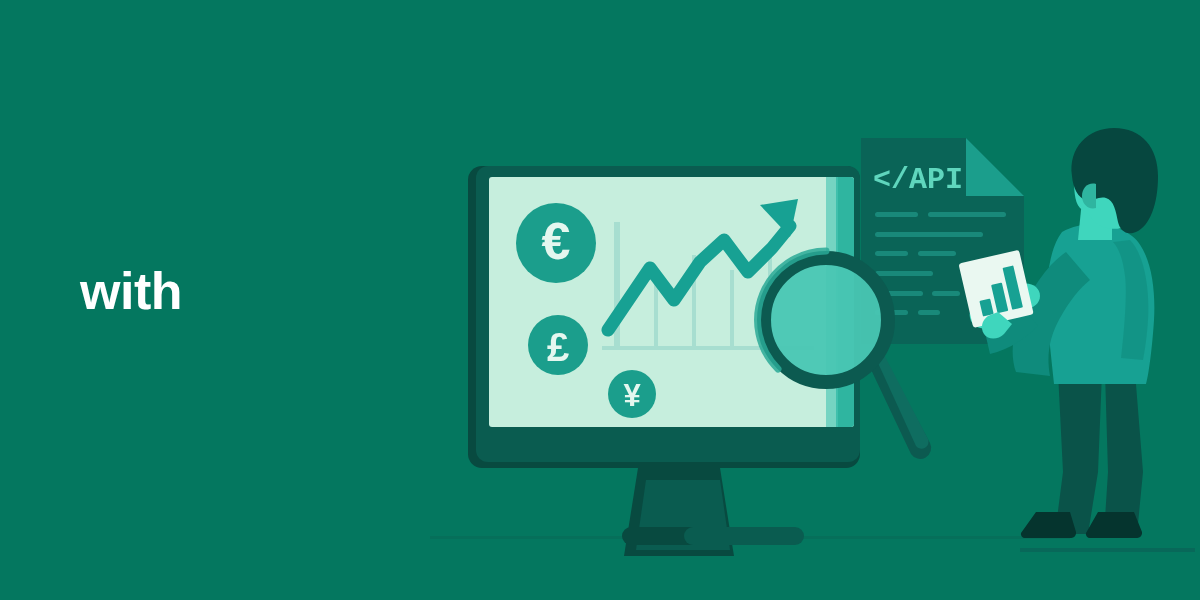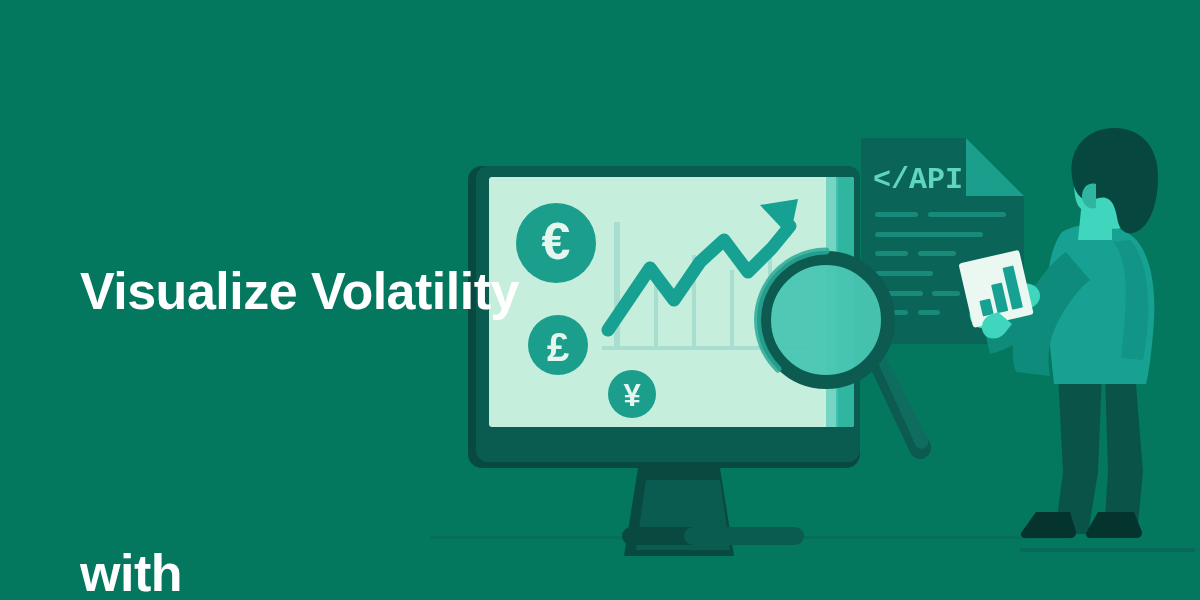--- a/index.html
+++ b/index.html
@@ -57,21 +57,20 @@
   }
 </style>
 </head>
 <body>
 
 <div id="banner">
 
   <div id="banner-bg"></div>
 
   <div id="headline">
-    <span class="hl-line">Visualize Volatility</span>
     <span class="hl-line">with</span>
     
   </div>
 
   <div id="art">
   <svg viewBox="0 0 1200 600" xmlns="http://www.w3.org/2000/svg">
     <defs>
       <clipPath id="screenClip">
         <rect x="489" y="177" width="365" height="250" rx="3"></rect>
       </clipPath>

